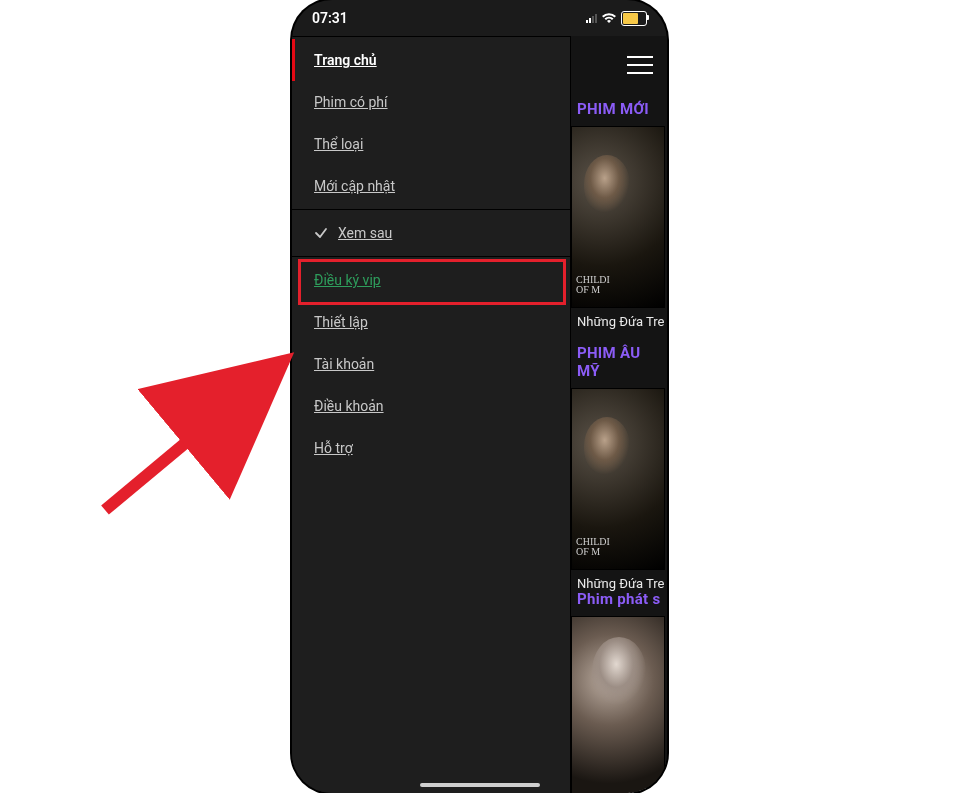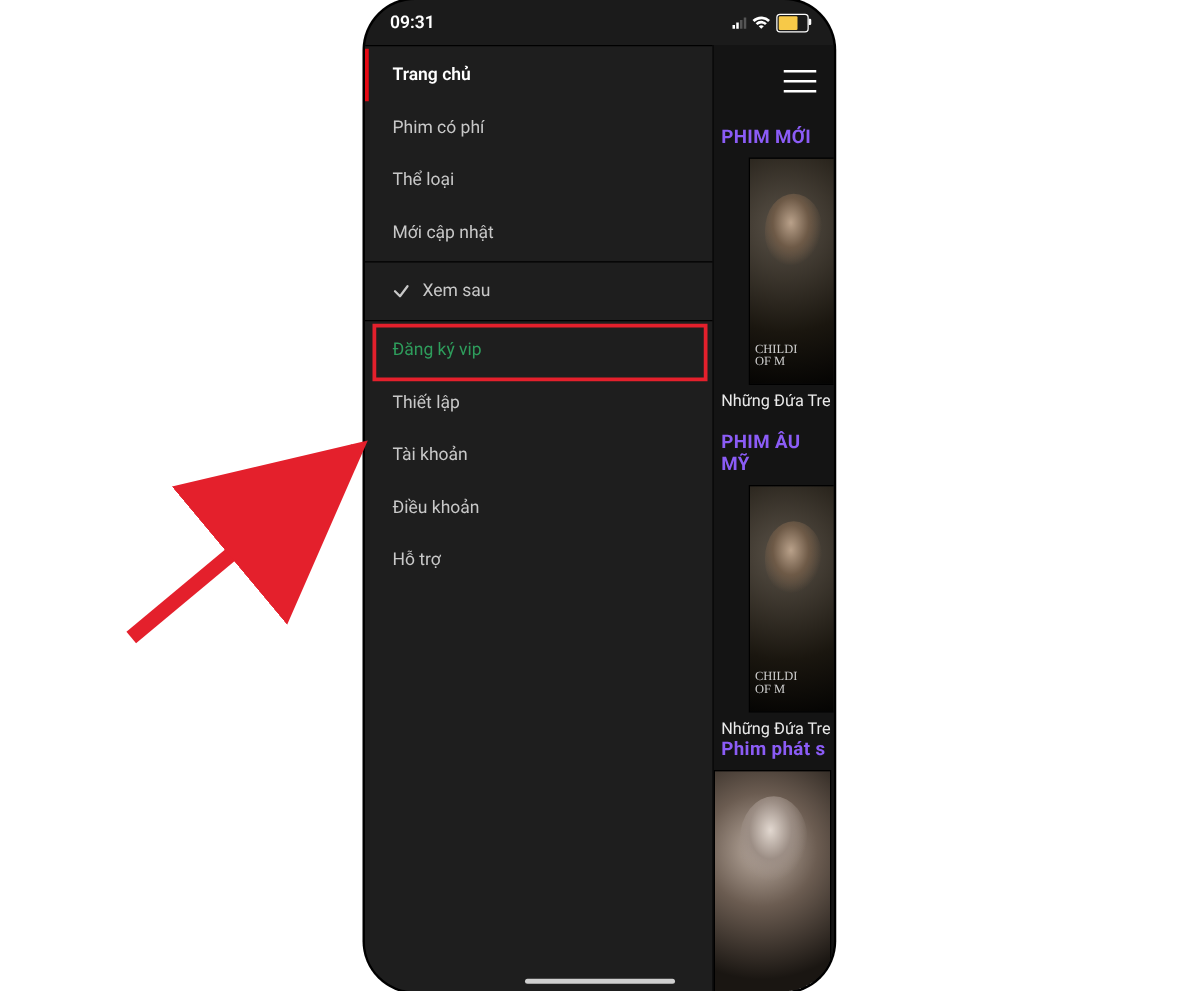--- a/index.html
+++ b/index.html
@@ -103,20 +103,21 @@
   }
   .menu-group { border-top: 1px solid #000; padding: 2px 0; }
   .menu-item {
     height: 42px;
     display: flex;
     align-items: center;
     padding-left: 22px;
     color: #c8c8c8;
     font-size: 14px;
     position: relative;
+    text-decoration: underline;
   }
   .menu-item.active {
     color: #ffffff;
     font-weight: 600;
   }
   .menu-item.active::before {
     content: "";
     position: absolute;
     left: 0;
     top: 0;
@@ -171,21 +172,20 @@
   .poster {
     width: 92px;
     height: 180px;
     background: linear-gradient(120deg, #2a2a2a 0%, #3d3d3d 40%, #1a1a1a 100%);
     position: relative;
     overflow: hidden;
     border: 1px solid #000;
   }
   .poster.dark {
     background: radial-gradient(circle at 30% 30%, #5a5248 0%, #1a160f 60%, #000 100%);
-    margin-left: 28px;
   }
   .poster.warm {
     background: radial-gradient(circle at 40% 35%, #bdaea2 0%, #6b5c51 35%, #1a1612 80%);
   }
   .poster-bottom-text {
     position: absolute;
     bottom: 12px;
     left: 4px;
     right: 4px;
     color: #cfcfcf;
@@ -233,21 +233,21 @@
     height: 68px;
     left: 20px;
     top: 20px;
   }
 </style>
 </head>
 <body>
 
 <div class="phone">
   <div class="status-bar">
-    <span>09:31</span>
+    <span>07:31</span>
     <div class="status-right">
       <div class="signal-bars">
         <span style="height:3px"></span>
         <span style="height:5px"></span>
         <span class="dim" style="height:7px"></span>
         <span class="dim" style="height:9px"></span>
       </div>
       <span class="wifi-icon">
         <svg width="16" height="12" viewBox="0 0 16 12">
             <path d="M8 11 L6 9 A3 3 0 0 1 10 9 Z M3.5 6.5 A6.5 6.5 0 0 1 12.5 6.5 L11 8 A4.3 4.3 0 0 0 5 8 Z M1 4 A10 10 0 0 1 15 4 L13.5 5.5 A8 8 0 0 0 2.5 5.5 Z" fill="#fff"></path>
@@ -283,21 +283,21 @@
             <svg width="14" height="14" viewBox="0 0 14 14">
                 <path d="M2 7 L6 11 L12 3" stroke="#c8c8c8" stroke-width="1.8" fill="none" stroke-linecap="round" stroke-linejoin="round"></path>
               </svg>
           </span>
           <span>Xem sau</span>
         </div>
       </div>
 
       <div class="menu-group" id="group2" style="position:relative;">
         <div class="menu-item vip">
-          <span>Đăng ký vip</span>
+          <span>Điều ký vip</span>
         </div>
         <div class="menu-item">
           <span>Thiết lập</span>
         </div>
         <div class="menu-item">
           <span>Tài khoản</span>
         </div>
         <div class="menu-item">
           <span>Điều khoản</span>
         </div>

